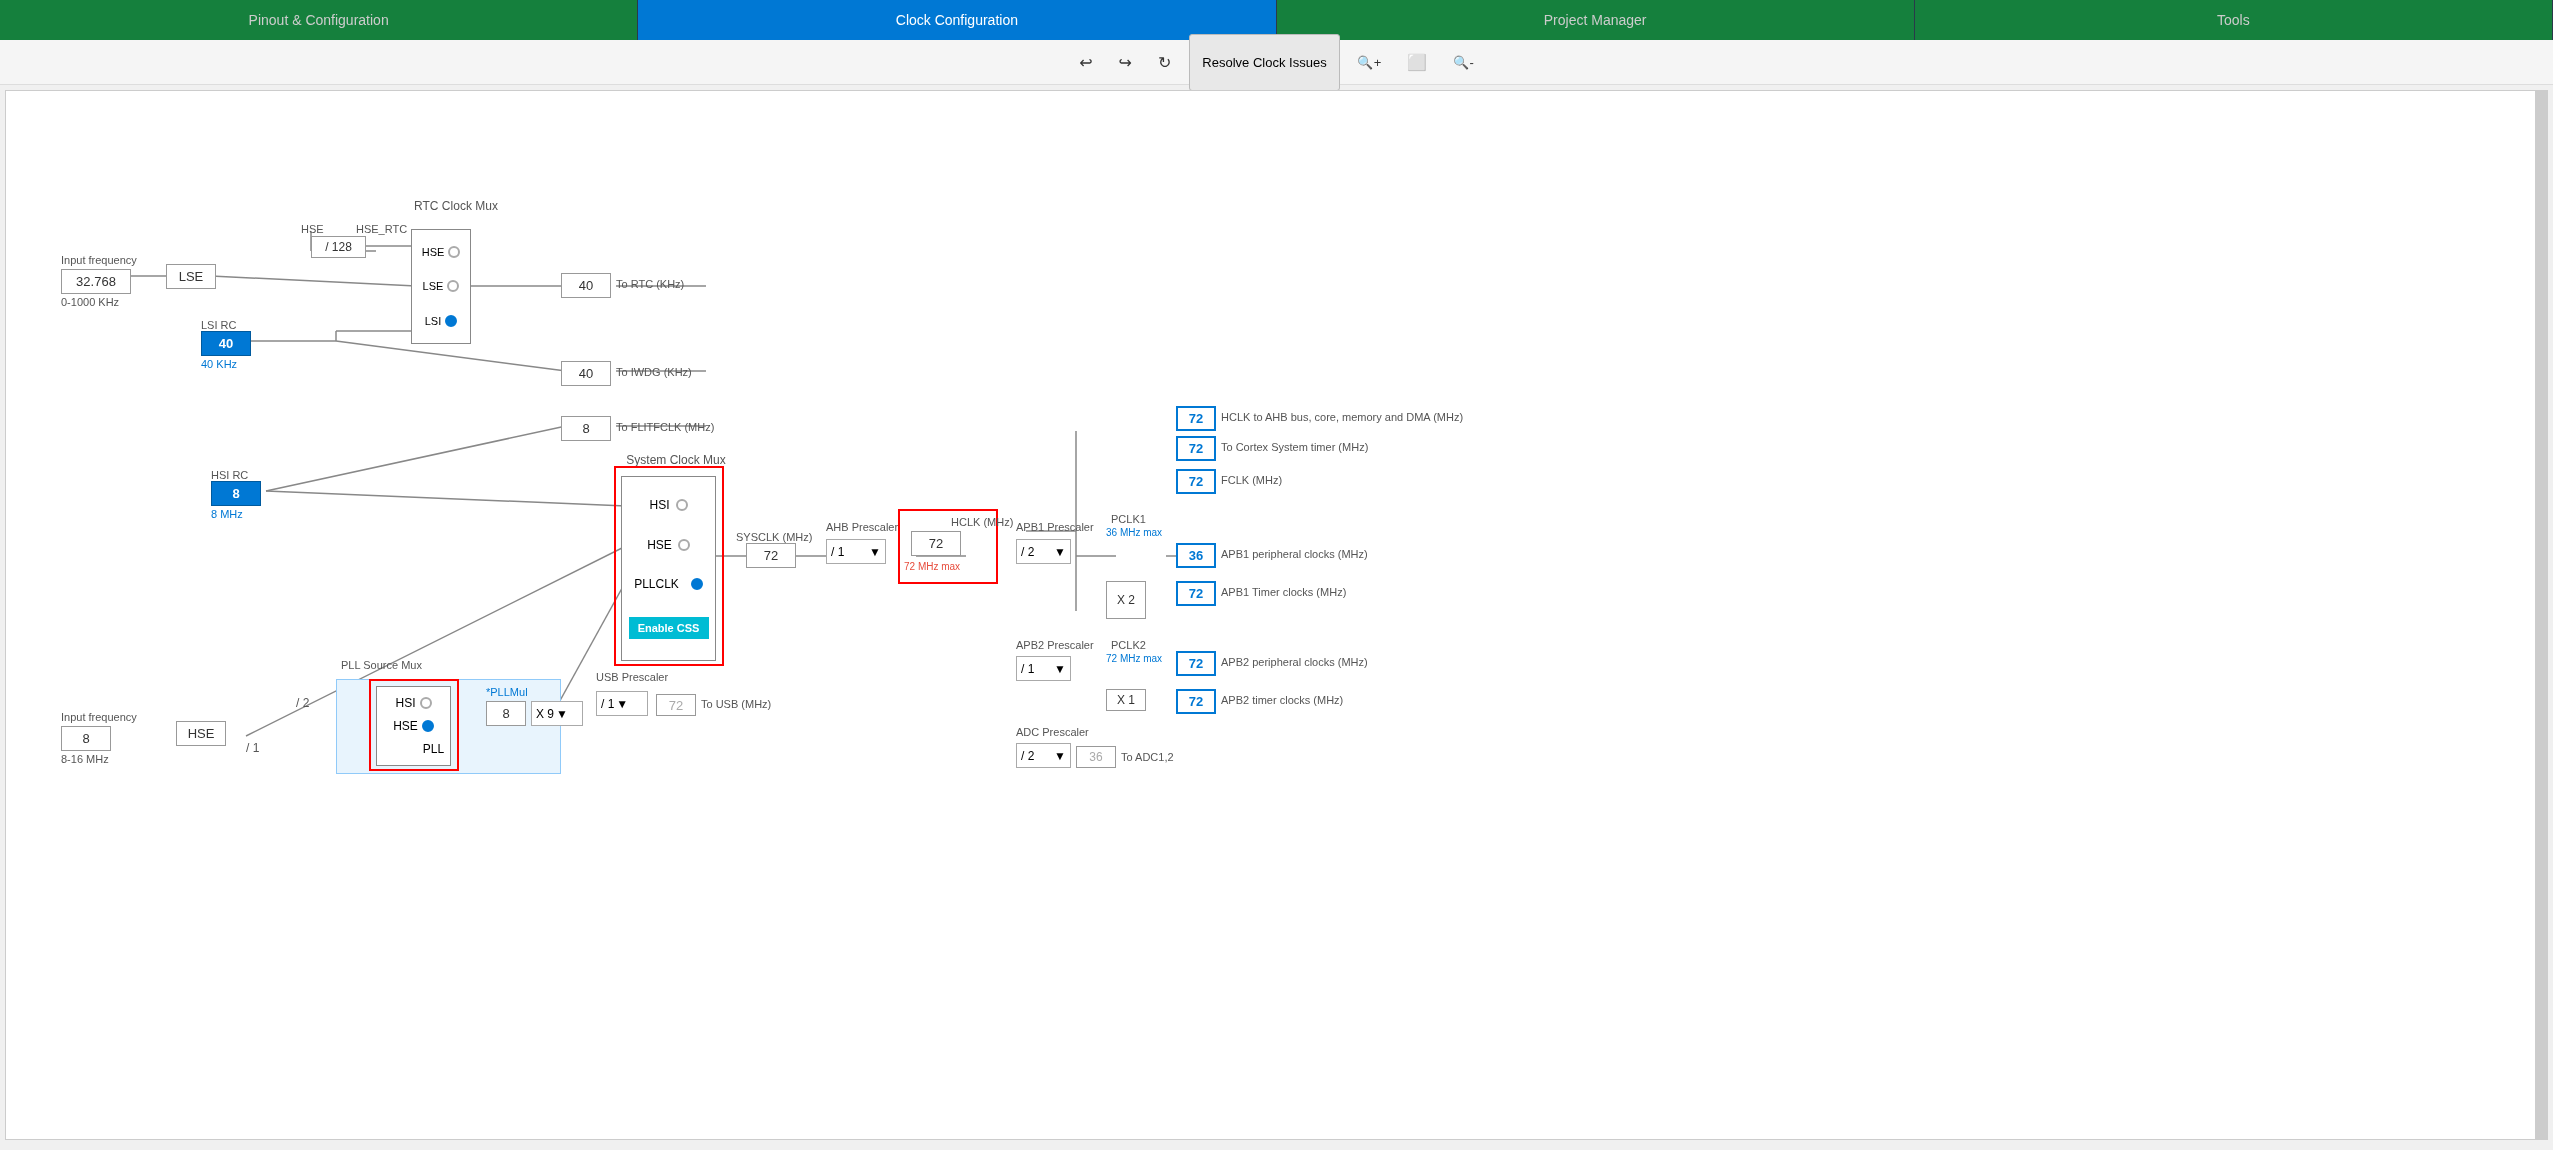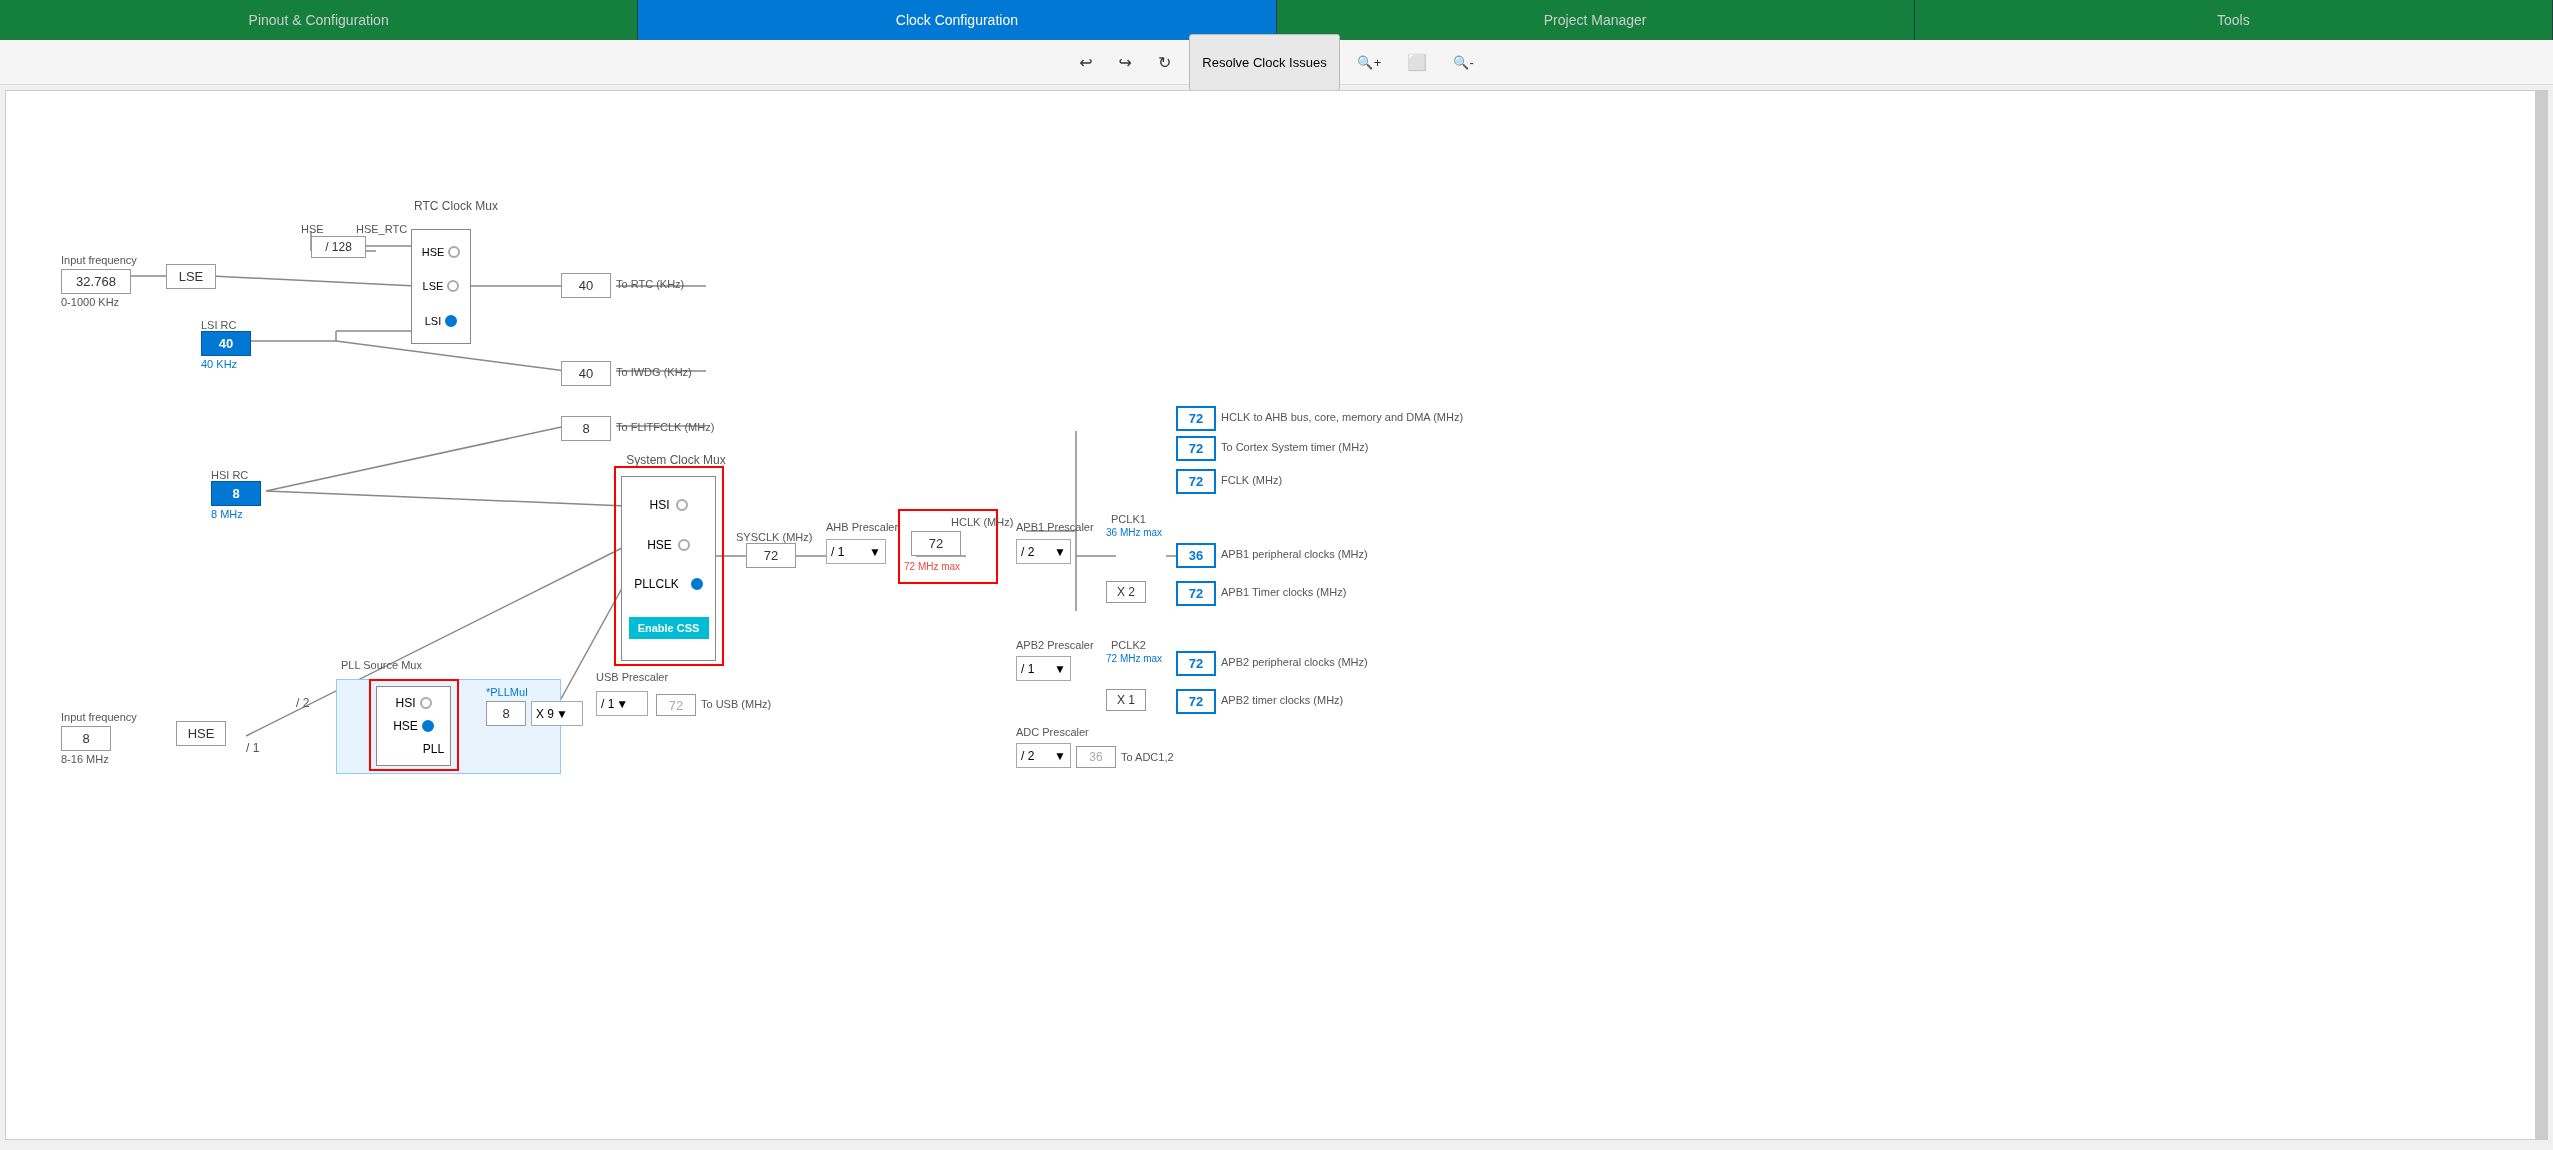--- a/index.html
+++ b/index.html
@@ -242,21 +242,21 @@
     <div class="dropdown" style="left:1010px; top:448px; width:55px; height:25px;">
       <span>/ 2</span>
       <span style="margin-left:auto;">▼</span>
     </div>
 
     <div class="block output-block" style="left:1170px; top:452px; width:40px; height:25px;">
       <span>36</span>
     </div>
     <div class="label" style="left:1215px; top:457px;">APB1 peripheral clocks (MHz)</div>
 
-    <div class="block white-block" style="left:1100px; top:490px; width:40px; height:22px; font-size:12px;">
+    <div class="block white-block" style="left:1100px; top:490px; width:40px; height:38px; font-size:12px;">
       <span>X 2</span>
     </div>
     <div class="block output-block" style="left:1170px; top:490px; width:40px; height:25px;">
       <span>72</span>
     </div>
     <div class="label" style="left:1215px; top:495px;">APB1 Timer clocks (MHz)</div>
 
     <div class="block output-block" style="left:1170px; top:315px; width:40px; height:25px;">
       <span>72</span>
     </div>

